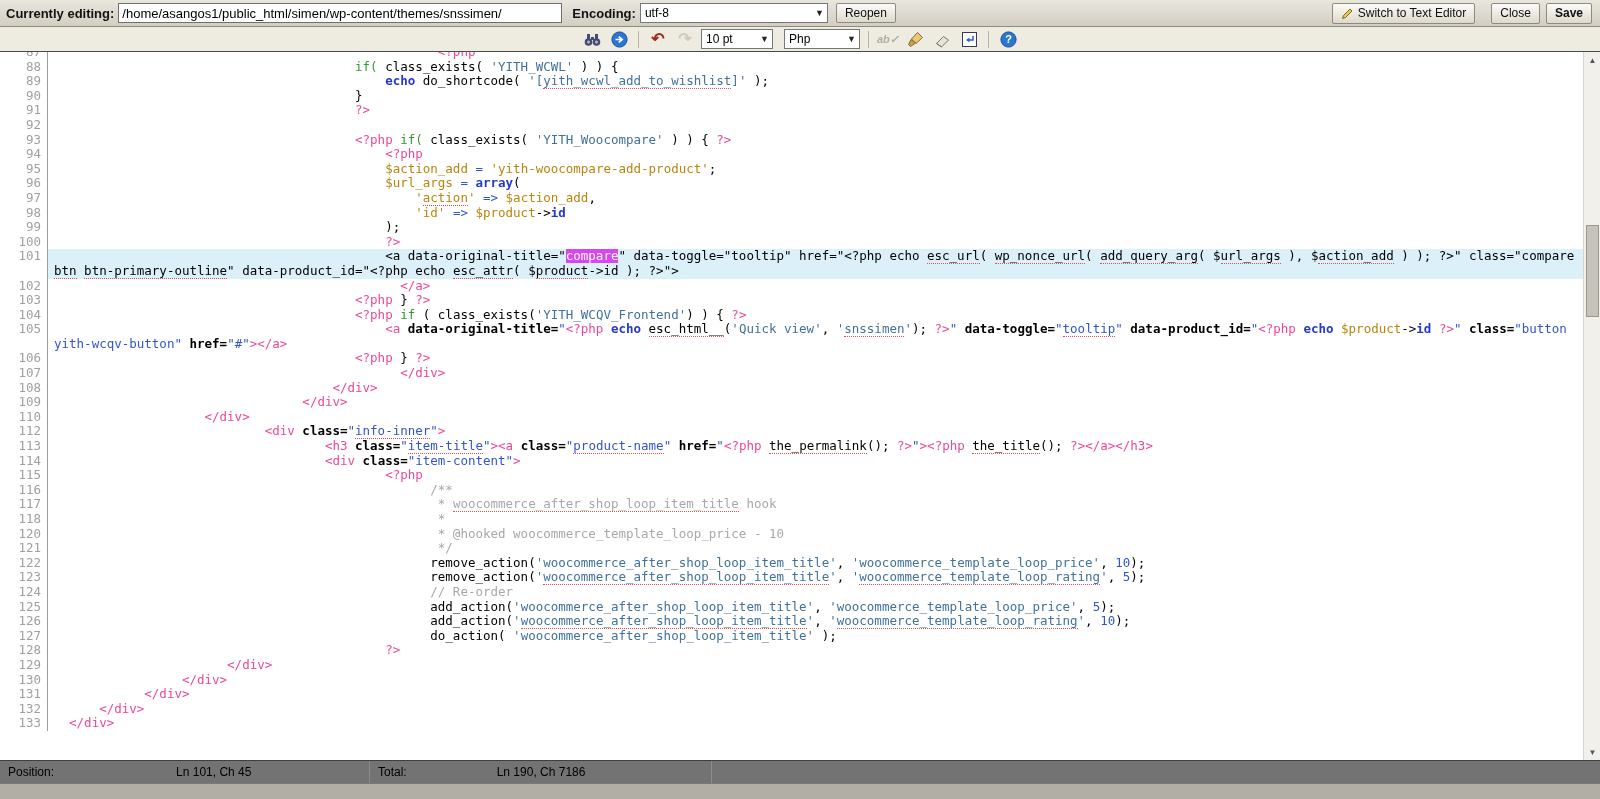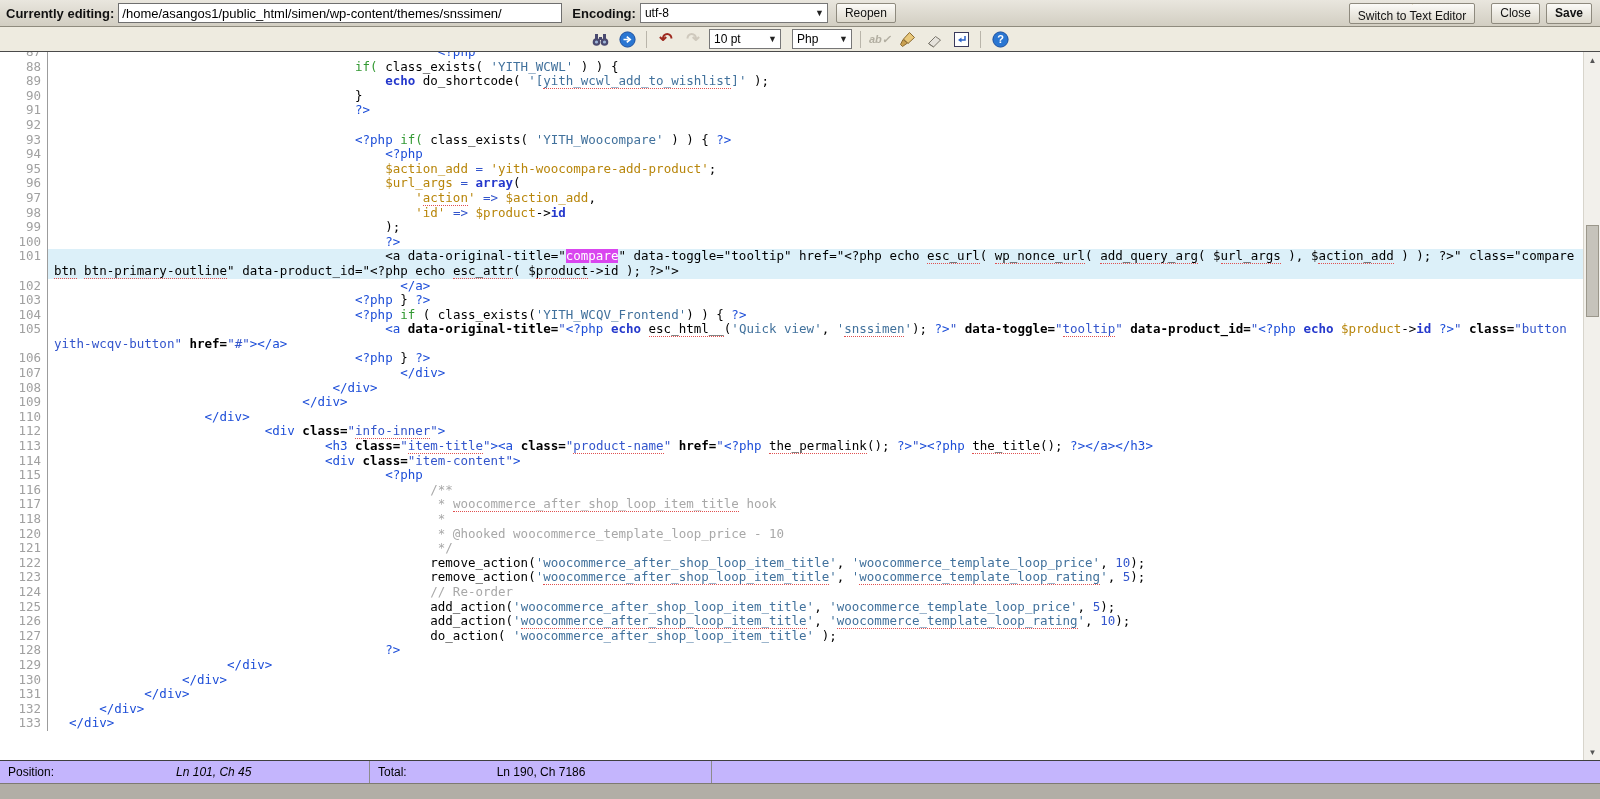--- a/index.html
+++ b/index.html
@@ -15,74 +15,74 @@
   .enc-lbl { margin-left:10px; }
   .fakesel { height:20px; background:#fff; border:1px solid #777; display:flex;
     align-items:center; font-size:12px; padding-left:4px; position:relative; }
   .fakesel .arr { position:absolute; right:3px; top:4px; font-size:9px; color:#222; }
   .sel-enc { width:188px; margin-left:4px; }
   .btn { height:21px; border:1px solid #8E8A7E; border-radius:2px;
     background:linear-gradient(#FCFBF8,#DDD9CD); font-size:12px; padding:0 8px;
     display:inline-flex; align-items:center; gap:4px; color:#111; cursor:default; white-space:nowrap; }
   .btn-reopen { margin-left:8px; height:20px; }
   .spacer { flex:1; }
-  .btn-switch { margin-right:16px;flex-direction:column; }
+  .btn-switch { margin-right:16px; }
   .btn-save { font-weight:bold; margin-left:6px; }
 
   
   .toolbar { height:25px; background:#EEEBE0; border-bottom:1px solid #4A4A4A;
     display:flex; align-items:center; justify-content:center; gap:5px; }
   .tool { width:22px; height:20px; display:flex; align-items:center; justify-content:center; }
   .vsep { width:1px; height:17px; background:#B9B5AA; margin:0 3px; }
   .glyph-undo { font-size:16px; font-weight:bold; color:#9E2A20; line-height:1; }
   .glyph-redo { font-size:16px; font-weight:bold; color:#CFC9BD; line-height:1; }
-  .sel-size { width:72px; } .sel-syn { width:60px; margin-left:6px; }
+  .sel-size { width:72px; } .sel-syn { width:76px; margin-left:6px; }
   .ab-gray { font-size:11px; font-style:italic; font-weight:bold; color:#B2AEA1; }
 
   
   .editor { height:708px; position:relative; background:#fff; overflow:hidden; }
   .rows { position:absolute; left:0; top:0; right:10px; margin-top:-7px;
     font-family:"DejaVu Sans Mono", monospace; font-size:12.5px; line-height:14.6px; }
   .row { display:flex; height:14.6px; }
   .gut { flex:none; width:48px; text-align:right; padding-right:6px; color:#A0A0A0;
     border-right:1px solid #9C9C9C; background:#fff; }
   .code { flex:1; min-width:0; white-space:pre; overflow:hidden; padding-left:6px; }
   .row.hl .code { background:#DCF0F9; }
 
   .c-t { color:#000; }
   .c-g { color:#339933; }
   .c-b { color:#2438CC; font-weight:bold; }
   .c-o { color:#3355CC; }
   .c-v { color:#B8860B; }
   .c-s { color:#41719C; }
   .c-s2 { color:#B8860B; }
-  .c-p { color:#1d4ed8; }
+  .c-p { color:#ec4899; }
   .c-a { color:#000; font-weight:bold; }
   .c-val { color:#3355CC; }
   .c-n { color:#3355CC;text-align:right; }
   .c-c { color:#A8A8A8; }
   .c-sel { background:#d946ef; color:#fff; }
   .u { border-bottom:1px dotted #E05050; }
 
   
   .sbar { position:absolute; top:0; right:0; width:17px; height:708px; background:#F2F0EB;
     border-left:1px solid #D8D5CC; }
   .sbtn { position:absolute; left:0; width:17px; height:16px; display:flex;
     align-items:center; justify-content:center; font-size:8px; color:#555; }
   .sbtn.up { top:0; } .sbtn.down { bottom:0; }
   .sthumb { position:absolute; left:2px; width:13px; top:173px; height:92px;
     background:#C6C3BB; border:1px solid #9B978B; }
 
   
-  .status { height:23px; background:#c4b5fd; border-top:1px solid #3F3F3F;
+  .status { height:23px; background:#737373; border-top:1px solid #3F3F3F;
     display:flex; align-items:flex-end; font-size:12px; color:#000; }
   .st-sec { height:100%; display:flex; align-items:center; border-right:1px solid #8C8C8C; }
   .st-sec.s1 { width:370px; } .st-sec.s2 { width:342px; }
   .st-lbl { padding-left:8px; }
-  .s1 .st-val { margin-left:122px;font-style:italic; } .s2 .st-val { margin-left:90px; }
+  .s1 .st-val { margin-left:122px; } .s2 .st-val { margin-left:90px; }
   .bottom-strip { height:16px; background:#B2AEA6; border-top:1px solid #7E7A72; }
 </style>
 </head>
 <body>
 
 <div class="topbar">
   <span class="lbl">Currently editing:</span>
   <input class="path-input" type="text" value="/home/asangos1/public_html/simen/wp-content/themes/snssimen/" style="">
   <span class="lbl enc-lbl">Encoding:</span>
   <div class="fakesel sel-enc">

